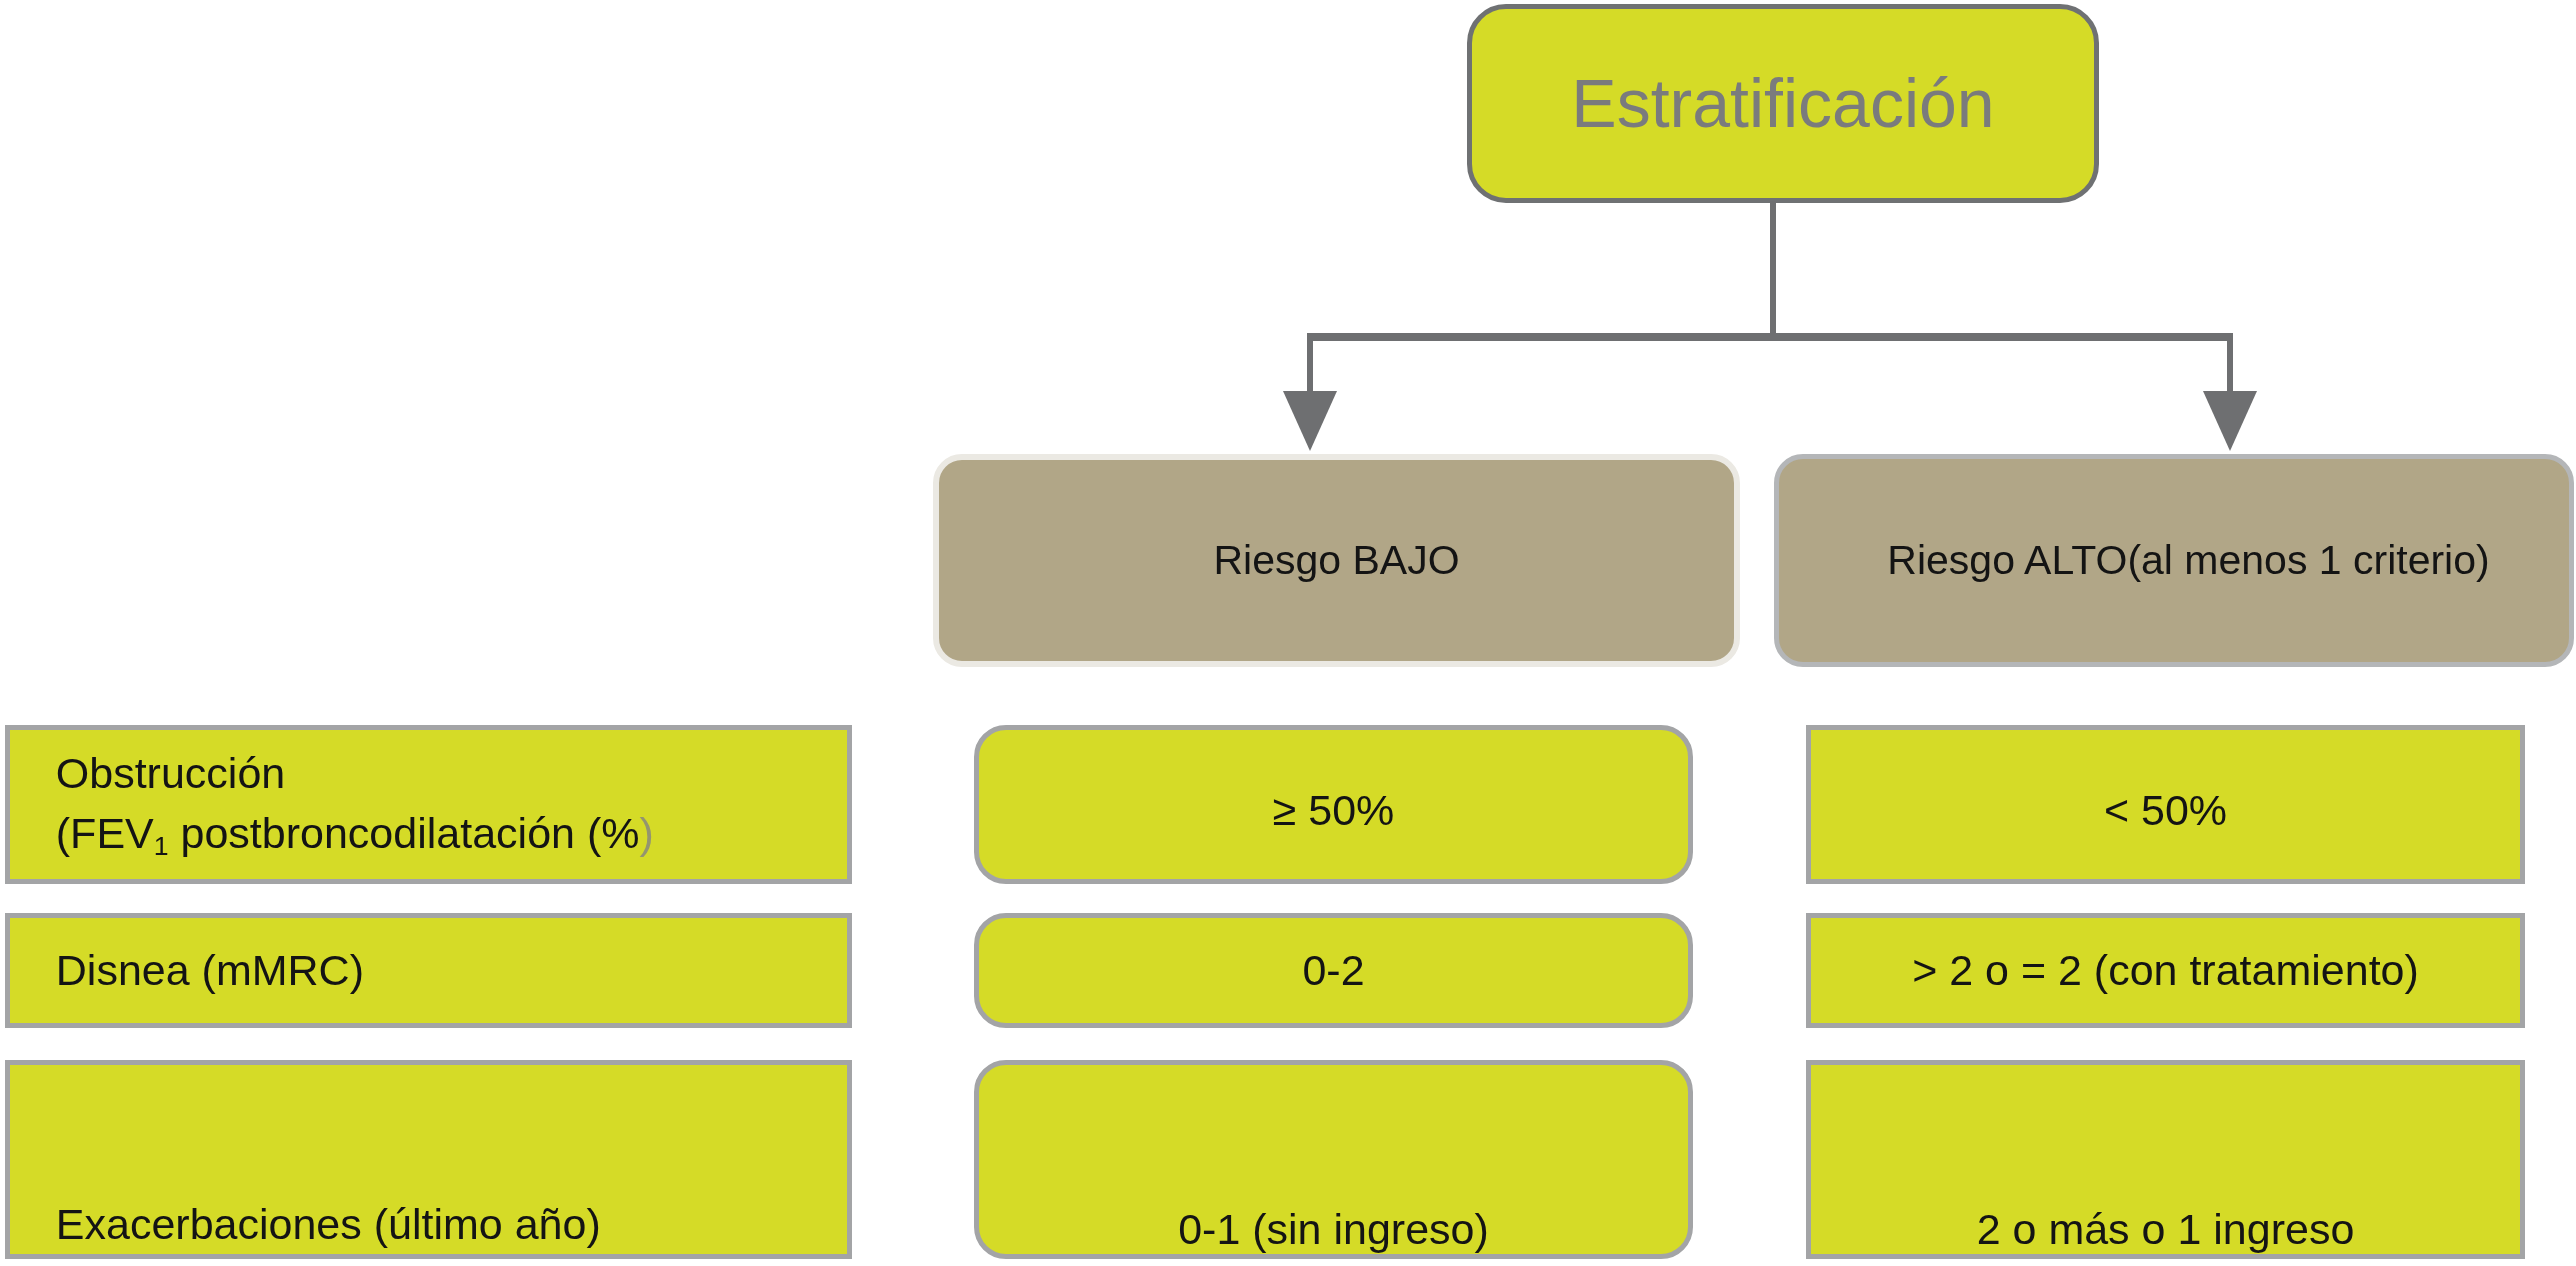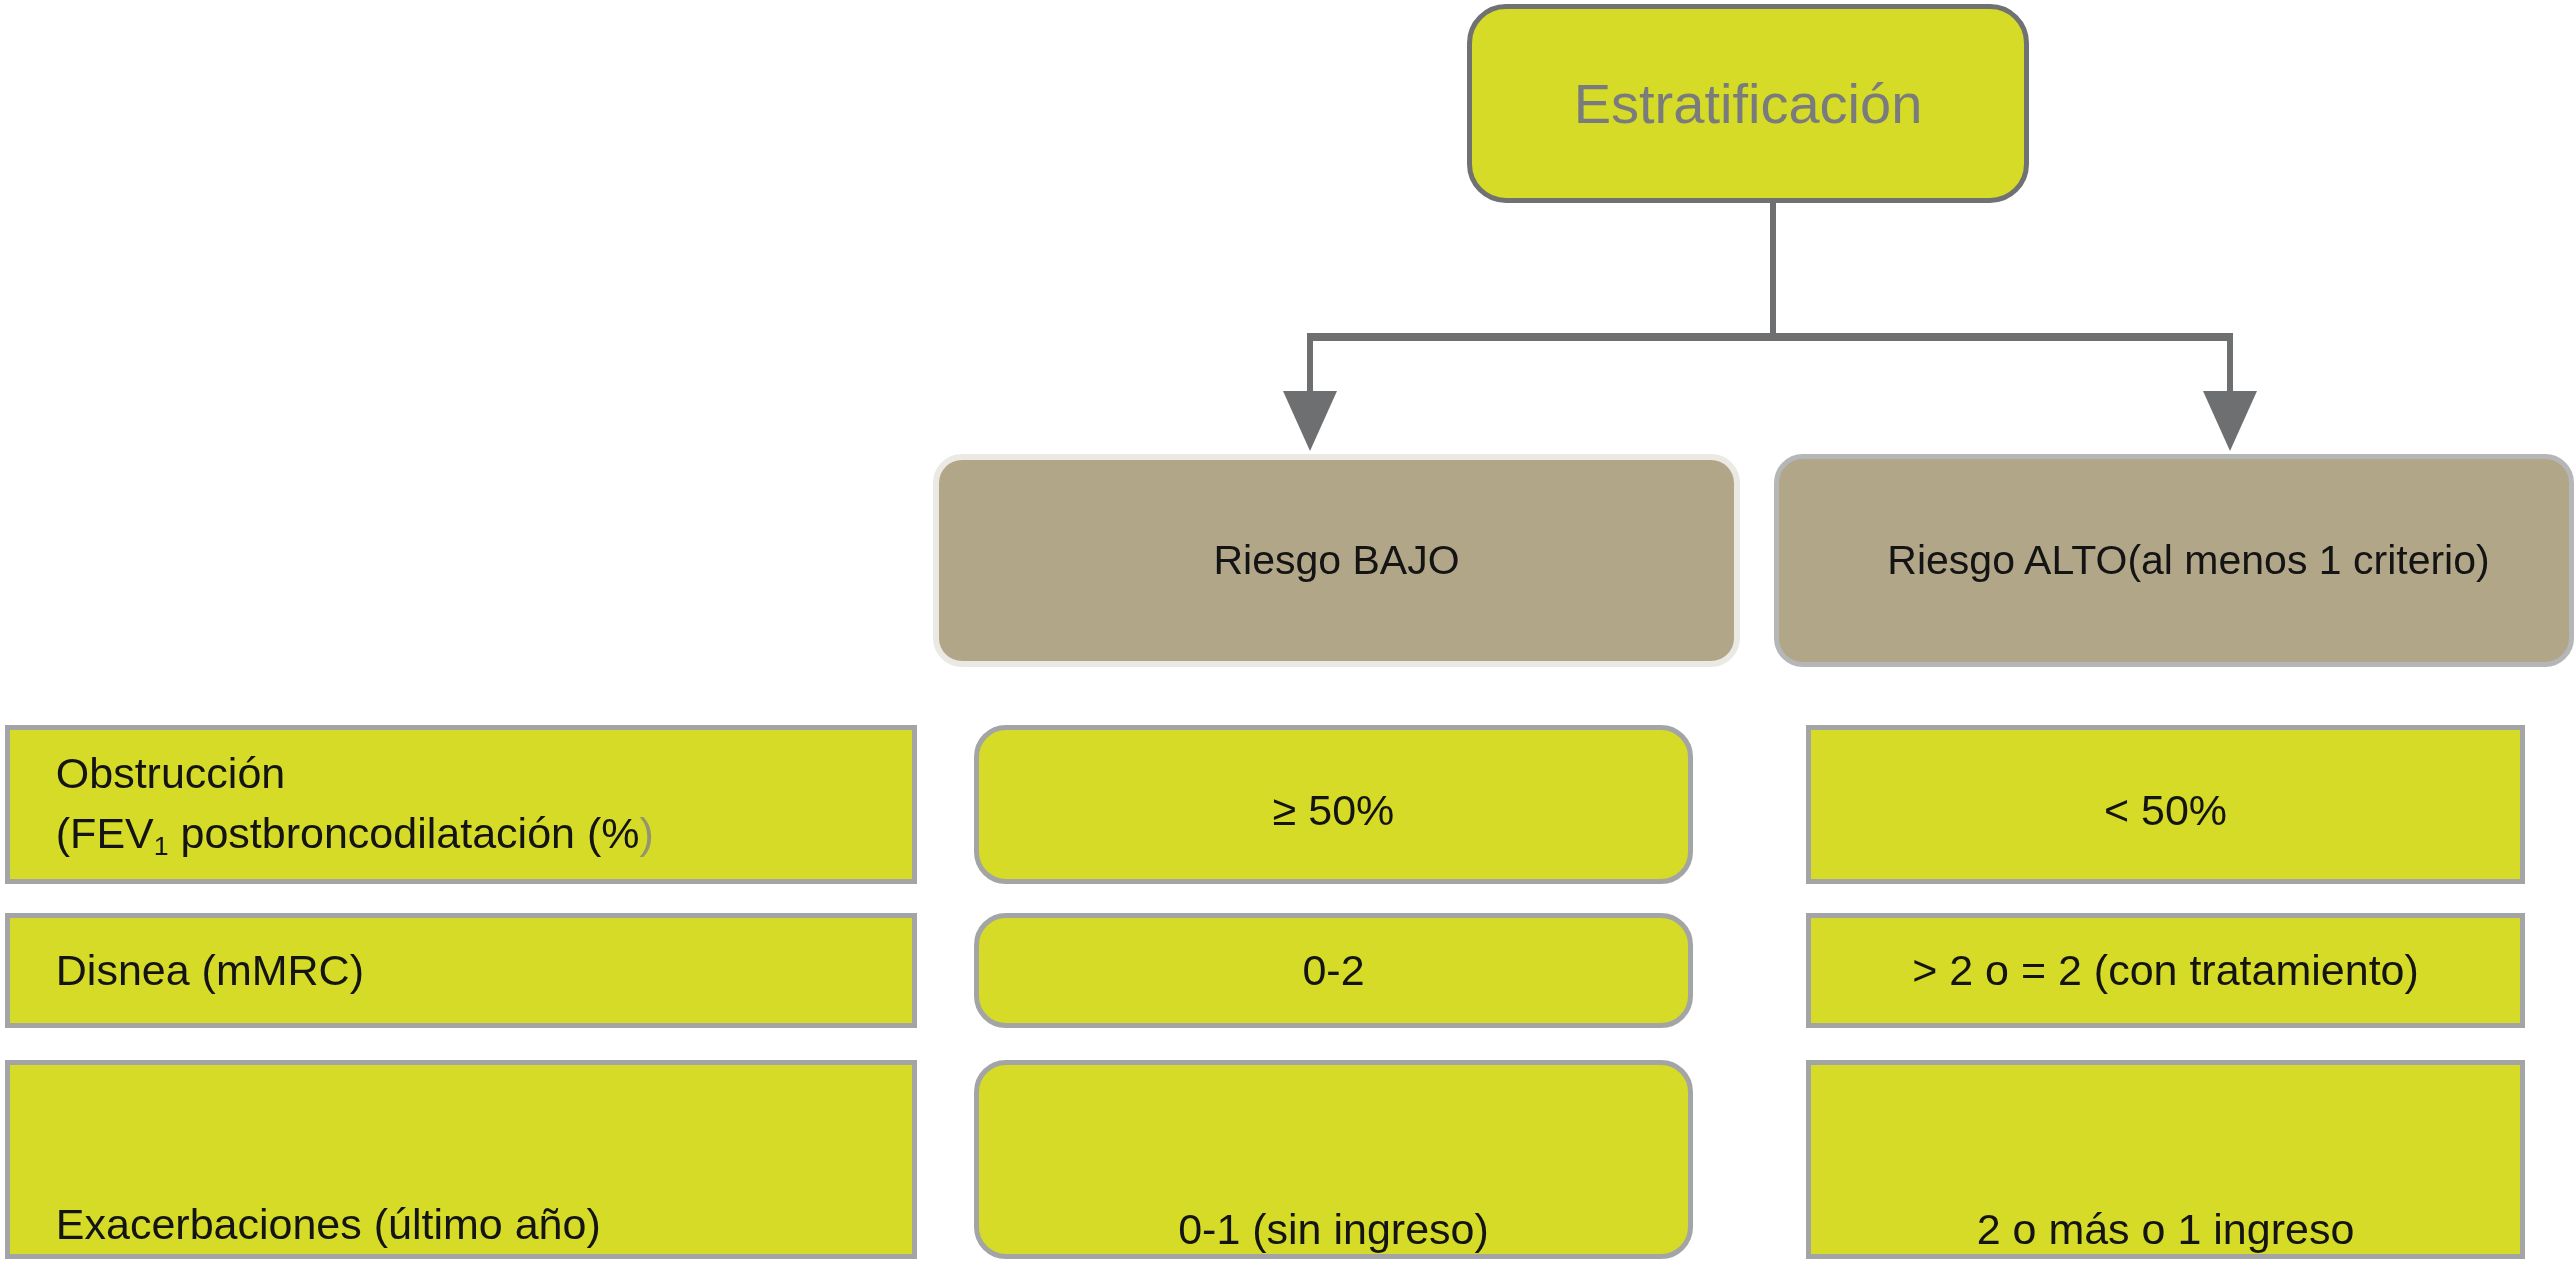--- a/index.html
+++ b/index.html
@@ -5,26 +5,26 @@
   html,body{margin:0;padding:0;background:#ffffff;}
   body{
     width:2576px;height:1266px;position:relative;overflow:hidden;
     font-family:"Liberation Sans","DejaVu Sans",sans-serif;
     color:var(--text,#141414);
   }
   .abs{position:absolute;box-sizing:border-box;}
 
   
   .root-node{
-    left:1467px;top:3.9px;width:562px;height:199px;
+    left:1467px;top:3.9px;width:632px;height:199px;
     background:var(--yellow-green,#d5db27);
     border:5.8px solid var(--root-border,#6f7173);
     border-radius:39px;
     display:flex;align-items:center;justify-content:center;
-    font-size:56px;color:var(--root-text,#7a7b7d);
+    font-size:68px;color:var(--root-text,#7a7b7d);
   }
 
   
   .line{background:var(--connector,#6e6f71);}
   .stem{left:1770px;top:201px;width:5.8px;height:135px;}
   .hbar{left:1307px;top:333px;width:926px;height:7.7px;}
   .drop-left{left:1307px;top:340px;width:5.8px;height:56px;}
   .drop-right{left:2227px;top:340px;width:5.8px;height:56px;}
   .arrowhead{
     width:0;height:0;
@@ -46,21 +46,21 @@
   .branch-low{left:933px;width:807px;border:6.8px solid var(--branch-low-border,#ebe9e3);}
   .branch-high{left:1774px;width:800px;border:5.8px solid var(--branch-high-border,#b4b6b8);padding-left:29px;}
 
   
   .cell{
     background:var(--yellow-green,#d5db27);
     border:5.8px solid var(--cell-border,#a3a4a6);
     display:flex;align-items:center;justify-content:center;
     font-size:43px;color:var(--text,#141414);
   }
-  .col-label{left:4.8px;width:912px;justify-content:flex-start;padding-left:46px;padding-right:19.3px;text-align:left;line-height:1.38;}
+  .col-label{left:4.8px;width:847px;justify-content:flex-start;padding-left:46px;padding-right:19.3px;text-align:left;line-height:1.38;}
   .col-low{left:974px;width:719px;border-radius:32px;}
   .col-high{left:1806px;width:719px;}
   .row-1{top:725px;height:159px;}
   .row-2{top:913px;height:115px;}
   .row-3{top:1060px;height:199px;align-items:flex-end;}
   .nudge-down-sm{padding-top:11.6px;}
   .nudge-down{padding-top:39px;}
 
   .sub-script{font-size:0.62em;vertical-align:-0.28em;}
   .muted{color:var(--muted-paren,#94956f);}

